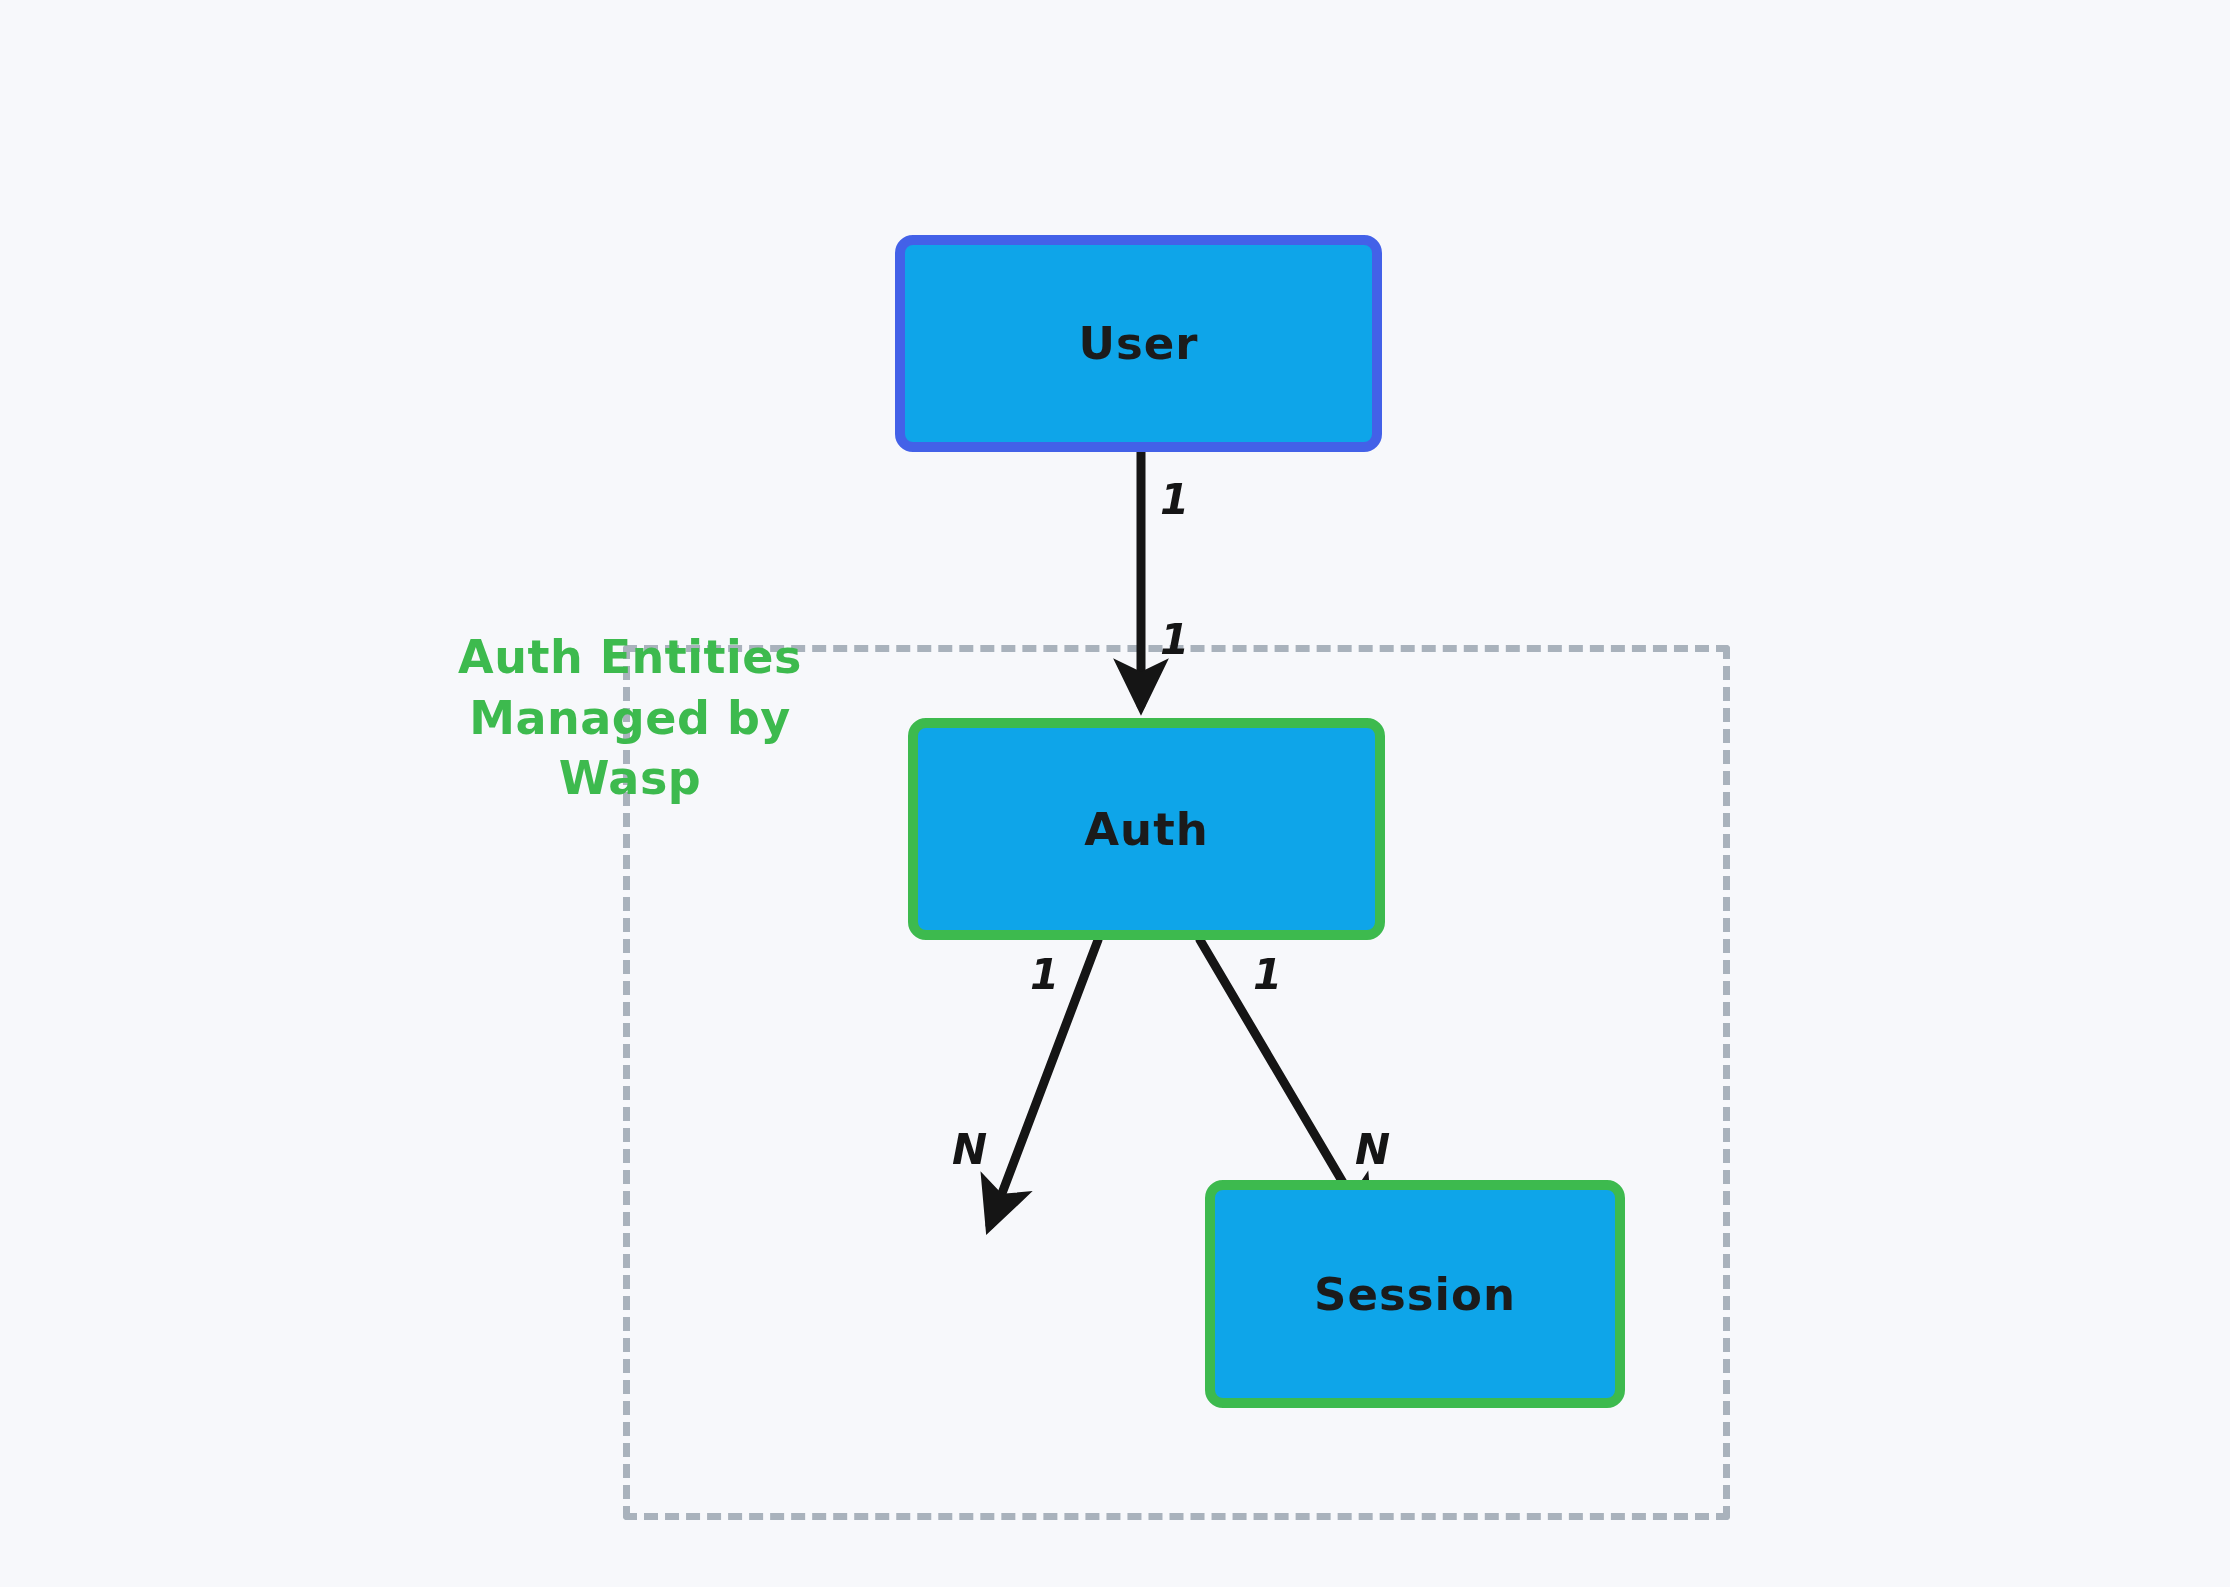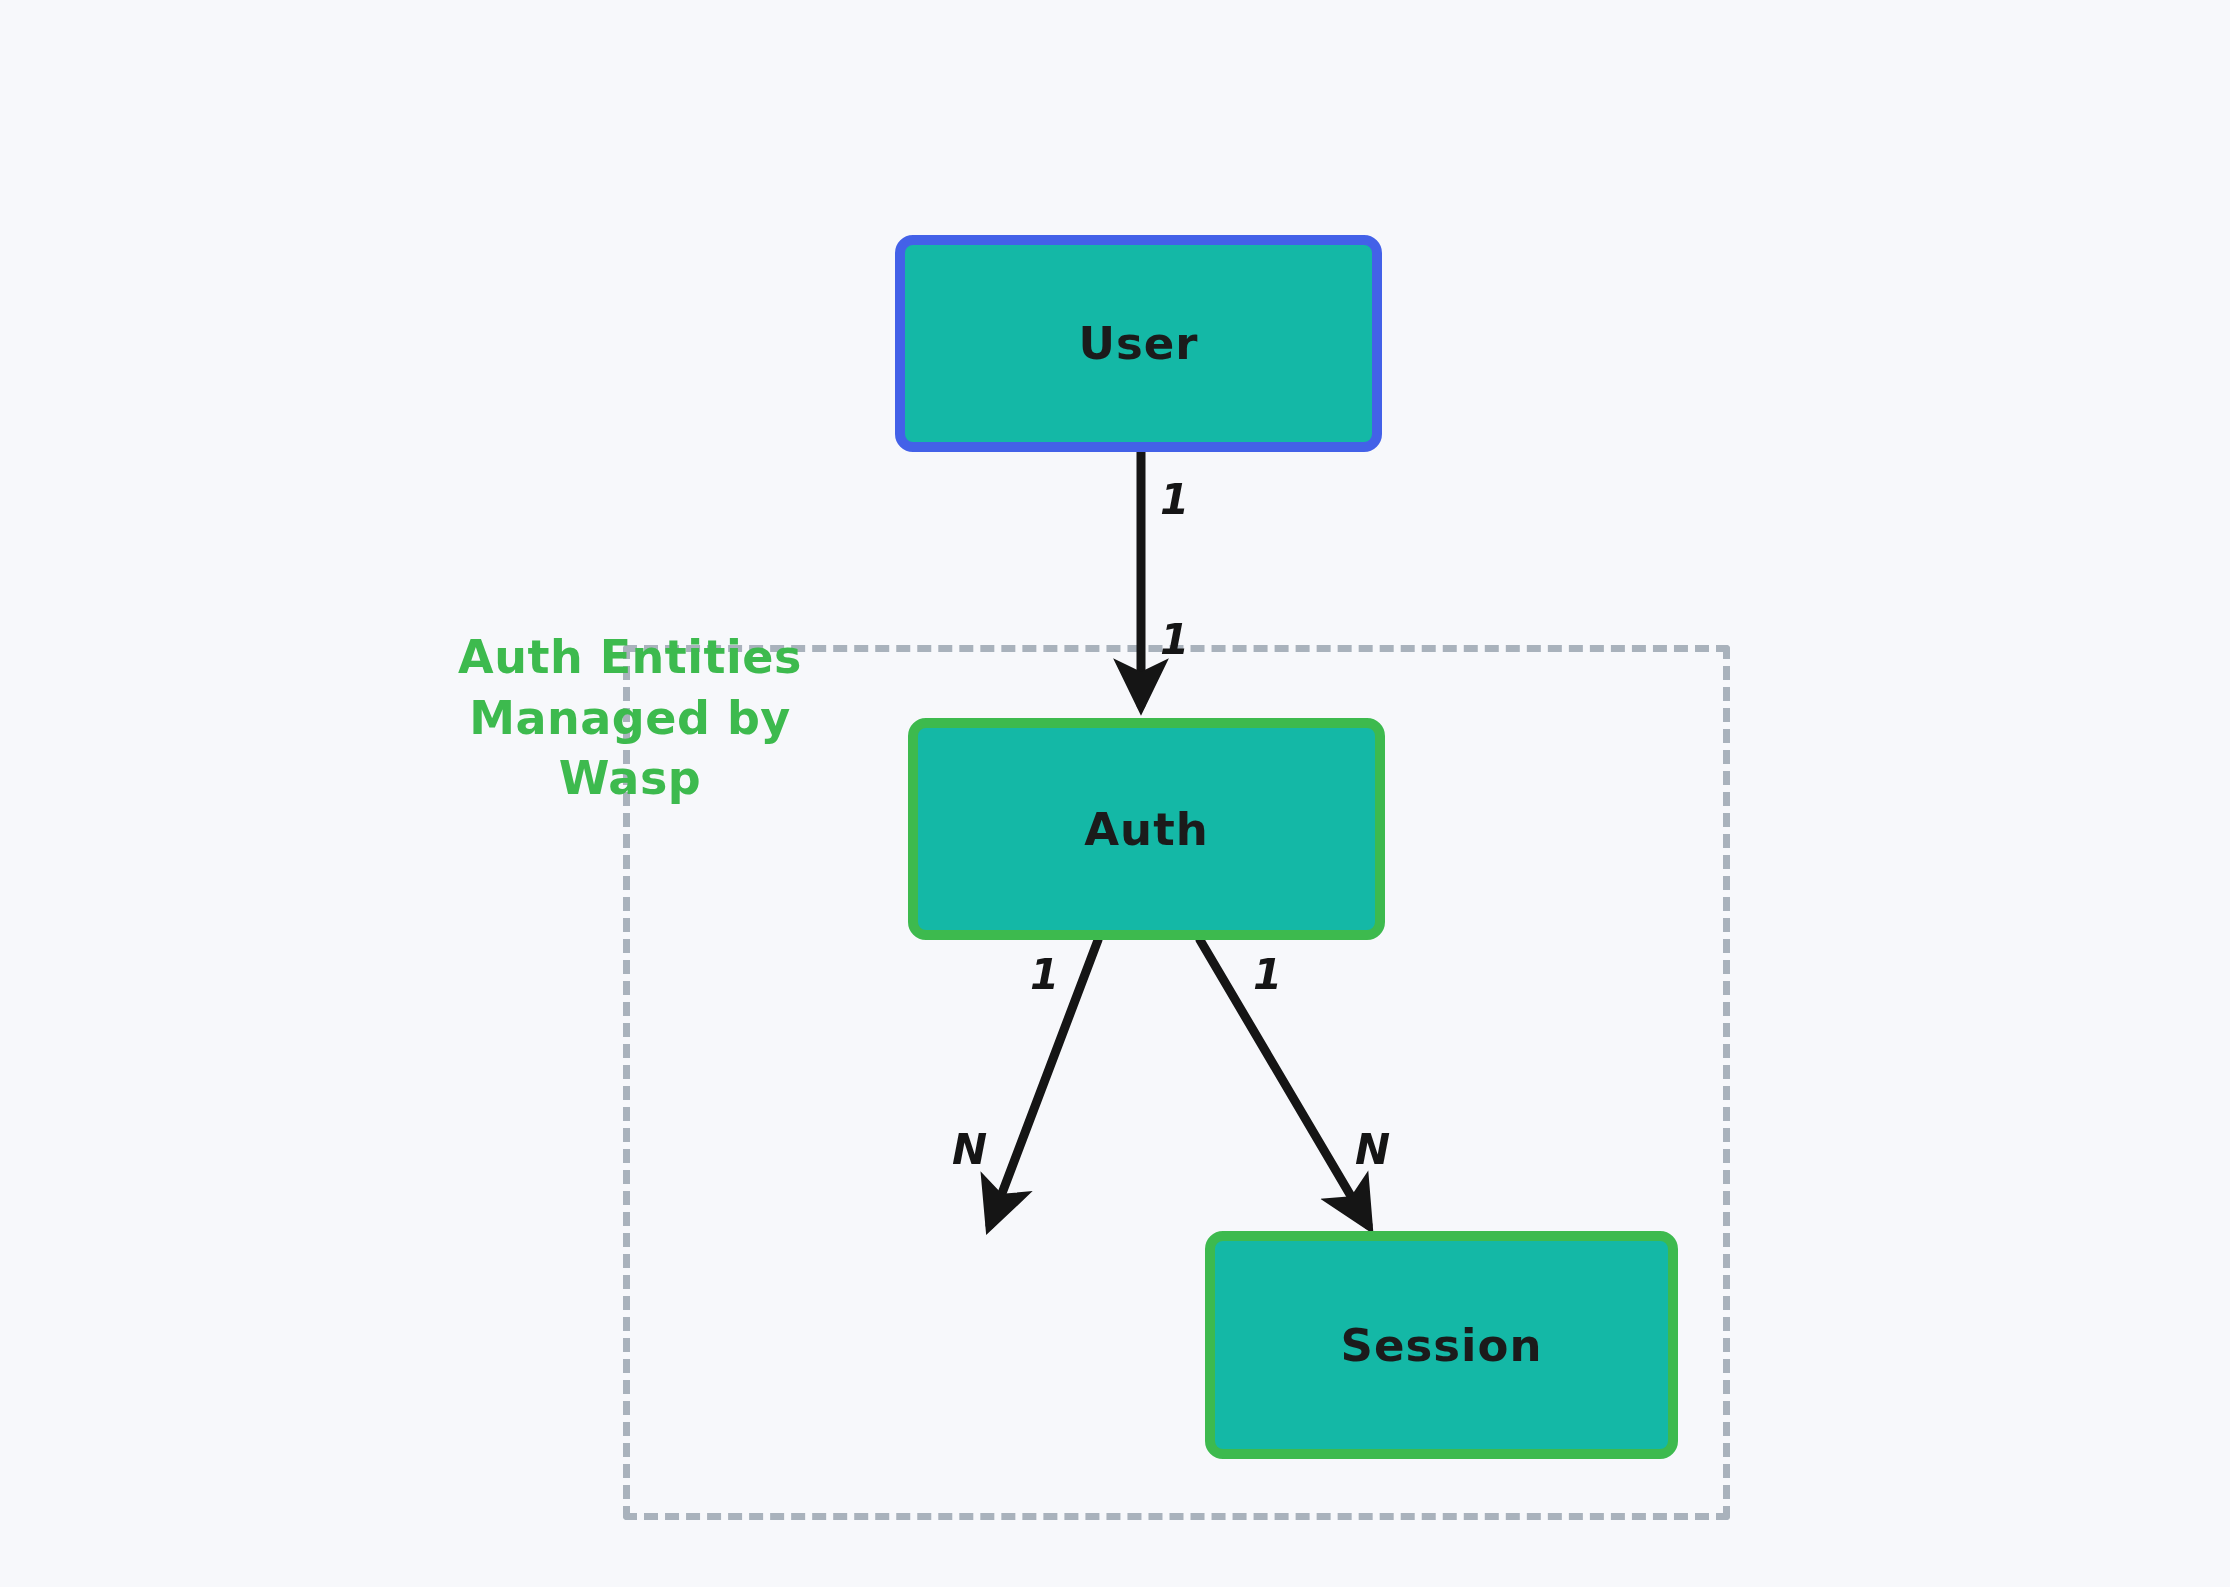--- a/index.html
+++ b/index.html
@@ -36,21 +36,21 @@
     height: 875px;
     border: 7px dashed #a9b2bc;
     border-radius: 4px;
     box-sizing: border-box;
   }
 
   
   .node {
     position: absolute;
     box-sizing: border-box;
-    background: #14b8a6;
+    background: #0ea5e9;
     display: flex;
     align-items: center;
     justify-content: center;
     border-width: 10px;
     border-style: solid;
     border-radius: 18px;
   }
   .node .node-label {
     font-family: "DejaVu Sans", sans-serif;
     font-weight: 700;
@@ -58,21 +58,21 @@
     color: #1b1b1b;
     letter-spacing: 1px;
     white-space: nowrap;
   }
   .node.blue  { border-color: #4361e8; }
   .node.green { border-color: #3dba4e; }
 
   #node-user         { left: 895px;  top: 235px;  width: 487px; height: 217px; }
   #node-auth         { left: 908px;  top: 718px;  width: 477px; height: 222px; }
   #node-authidentity { left: 688px;  top: 1245px; width: 477px; height: 230px; }
-  #node-session      { left: 1205px; top: 1231px; width: 473px; height: 228px; text-align: right; }
+  #node-session      { left: 1205px; top: 1180px; width: 420px; height: 228px; text-align: right; }
 
   
   .group-title {
     position: absolute;
     font-family: "DejaVu Sans", sans-serif;
     font-weight: 700;
     font-size: 46px;
     line-height: 1.32;
     text-align: center;
     white-space: pre-line;

